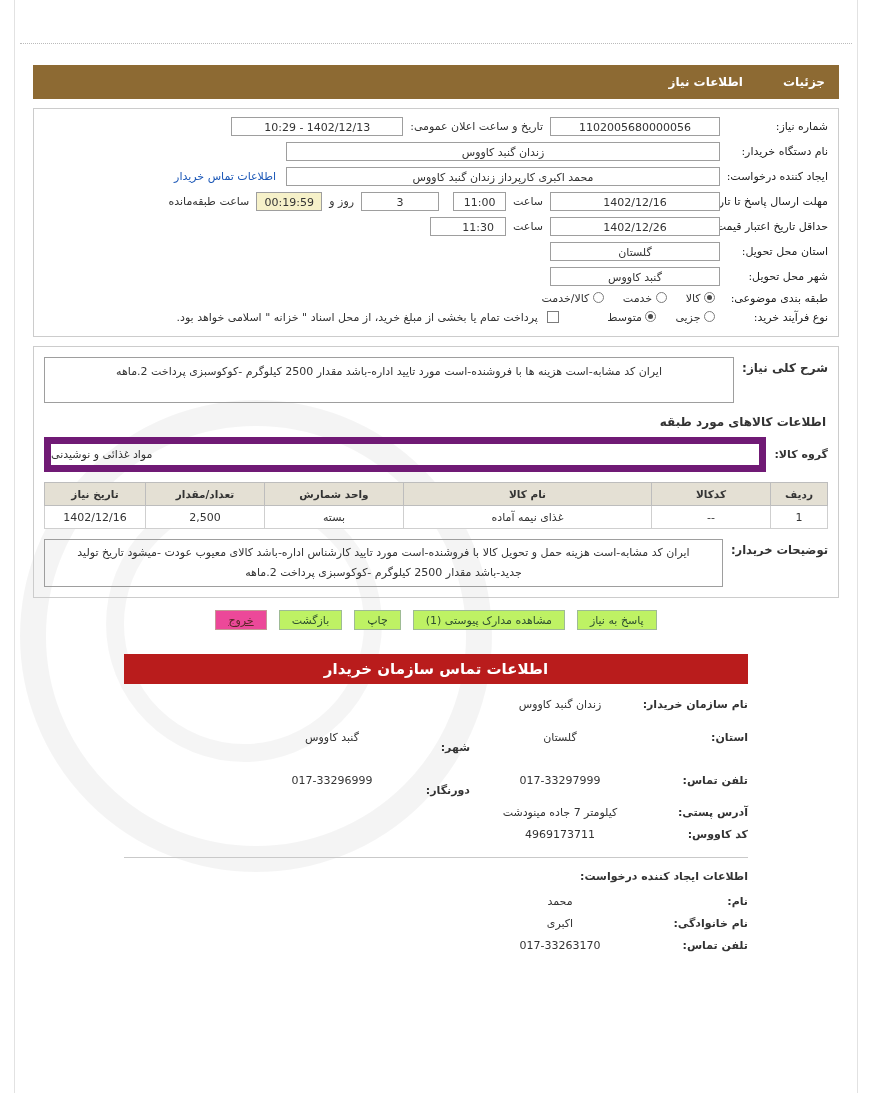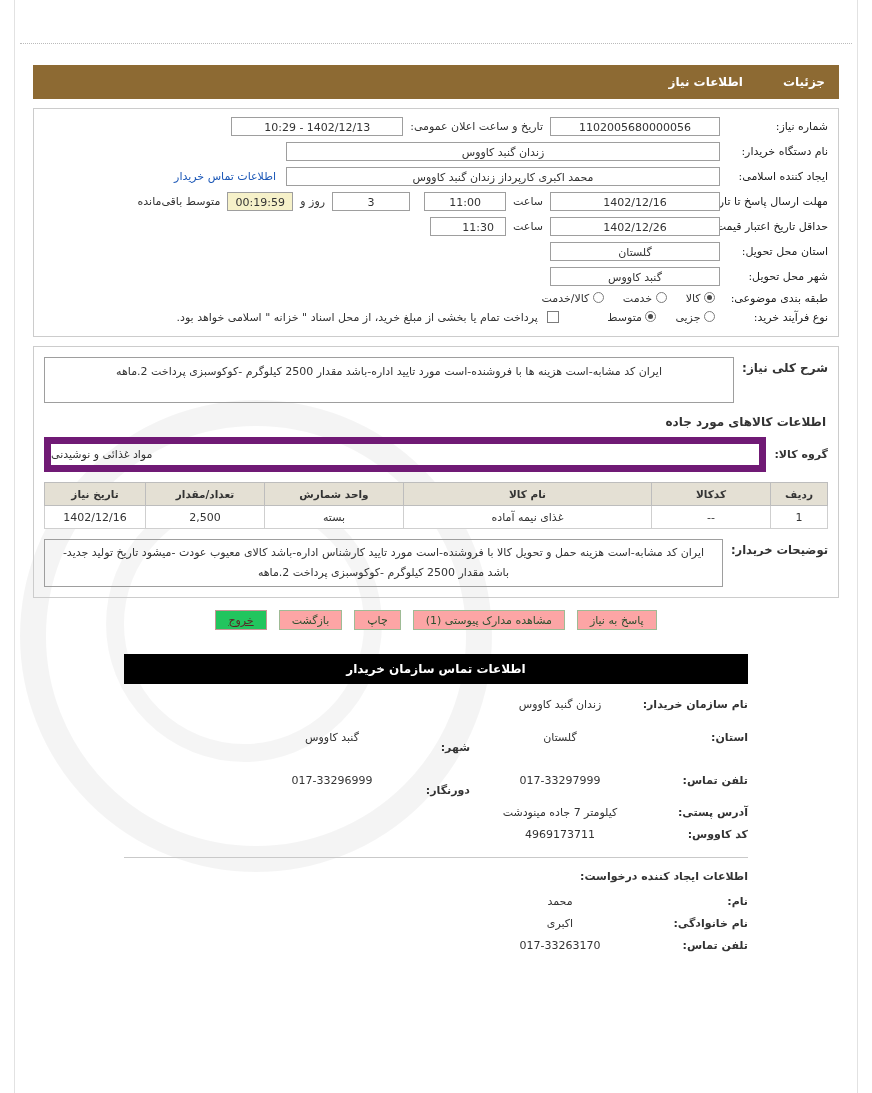--- a/index.html
+++ b/index.html
@@ -225,53 +225,53 @@
   }
   .desc-row { display: flex; align-items: flex-start; margin-top: 10px; }
   .desc-label { font-weight: bold; font-size: 11.5px; white-space: nowrap; padding: 4px 0 0 8px; text-align: right;}
   .desc-box {
     border: 1px solid #9e9e9e;
     flex: 1;
     min-height: 42px;
     font-size: 11px;
     line-height: 20px;
     text-align: center;
-    padding: 3px 8px;
+    padding: 3px 22px;
     box-sizing: border-box;
   }
   .btn-row {
     display: flex;
     justify-content: center;
     align-items: center;
     gap: 12px;
     margin: 12px 19px 0 19px;
   }
   .btn {
     border: 1px solid #a9a9a9;
     height: 20px;
     line-height: 19px;
     font-size: 11px;
     padding: 0 12px;
     box-sizing: border-box;
     cursor: pointer;
     white-space: nowrap;
     text-align: center;
   }
-  .btn.green { background: #fca5a5; border-color: #9ebb95; color: #2f4f2f;}
-  .btn.pink { background: #22c55e; border-color: #c69595; color: #5a2626; text-decoration: underline;}
+  .btn.green { background: #bef264; border-color: #9ebb95; color: #2f4f2f;}
+  .btn.pink { background: #ec4899; border-color: #c69595; color: #5a2626; text-decoration: underline;}
 
   
   .contact-bar {
     margin: 24px 110px 0 110px;
-    background: #000000;
+    background: #b91c1c;
     color: #fff;
     height: 30px;
     line-height: 30px;
     text-align: center;
-    font-size: 12px;
+    font-size: 15px;
     font-weight: bold;
     letter-spacing: 0.5px;
   }
   .contact-wrap {
     margin: 14px 110px 0 110px;
     font-size: 11px;
   }
   .c-row { display: flex; align-items: center; margin-bottom: 9px; }
   .c-lbl { width: 90px; text-align: right; font-weight: bold; font-size: 11px; padding-left: 8px; white-space: nowrap;}
   .c-val { width: 180px; text-align: center; font-size: 11px;}
@@ -304,35 +304,35 @@
       <div class="mid-label">تاریخ و ساعت اعلان عمومی:</div>
       <div class="box" style="width:172px;">1402/12/13 - 10:29</div>
     </div>
 
     <div class="row">
       <div class="lbl lbl-w">نام دستگاه خریدار:</div>
       <div class="box" style="width:434px;">زندان گنبد کاووس</div>
     </div>
 
     <div class="row">
-      <div class="lbl lbl-w">ایجاد کننده اسلامی:</div>
+      <div class="lbl lbl-w">ایجاد کننده درخواست:</div>
       <div class="box" style="width:434px;">محمد اکبری کارپرداز زندان گنبد کاووس</div>
       <a class="link" style="padding-right:10px;">اطلاعات تماس خریدار</a>
     </div>
 
     <div class="row">
       <div class="lbl lbl-w">مهلت ارسال پاسخ تا تاریخ:</div>
       <div class="box" style="width:170px;">1402/12/16</div>
       <div class="mid-label">ساعت</div>
-      <div class="box" style="width:82px;">11:00</div>
+      <div class="box" style="width:53px;">11:00</div>
       <div style="width:14px"></div>
       <div class="box" style="width:78px;text-align:center;">3</div>
       <div class="mid-label">روز و</div>
       <div class="timer">00:19:59</div>
-      <div class="mid-label">متوسط باقی‌مانده</div>
+      <div class="mid-label">ساعت طبقه‌مانده</div>
     </div>
 
     <div class="row">
       <div class="lbl lbl-w" style="line-height:13px;">حداقل تاریخ اعتبار قیمت تا تاریخ:</div>
       <div class="box" style="width:170px;">1402/12/26</div>
       <div class="mid-label">ساعت</div>
       <div class="box" style="width:76px;padding-left:24px;">11:30</div>
     </div>
 
     <div class="row">
@@ -383,21 +383,21 @@
 
   </div>
 
   <div class="panel2">
 
     <div class="need-row">
       <div class="need-label">شرح کلی نیاز:</div>
       <div class="need-box">ایران کد مشابه-است هزینه ها با فروشنده-است مورد تایید اداره-باشد مقدار 2500 کیلوگرم -کوکوسبزی پرداخت 2.ماهه</div>
     </div>
 
-    <div class="section-title">اطلاعات کالاهای مورد جاده</div>
+    <div class="section-title">اطلاعات کالاهای مورد طبقه</div>
 
     <div class="group-row">
       <div class="group-label">گروه کالا:</div>
       <div class="group-box">مواد غذائی و نوشیدنی</div>
     </div>
 
     <table class="goods">
       <thead>
         <tr>
           <th style="width:48px;">ردیف</th>

